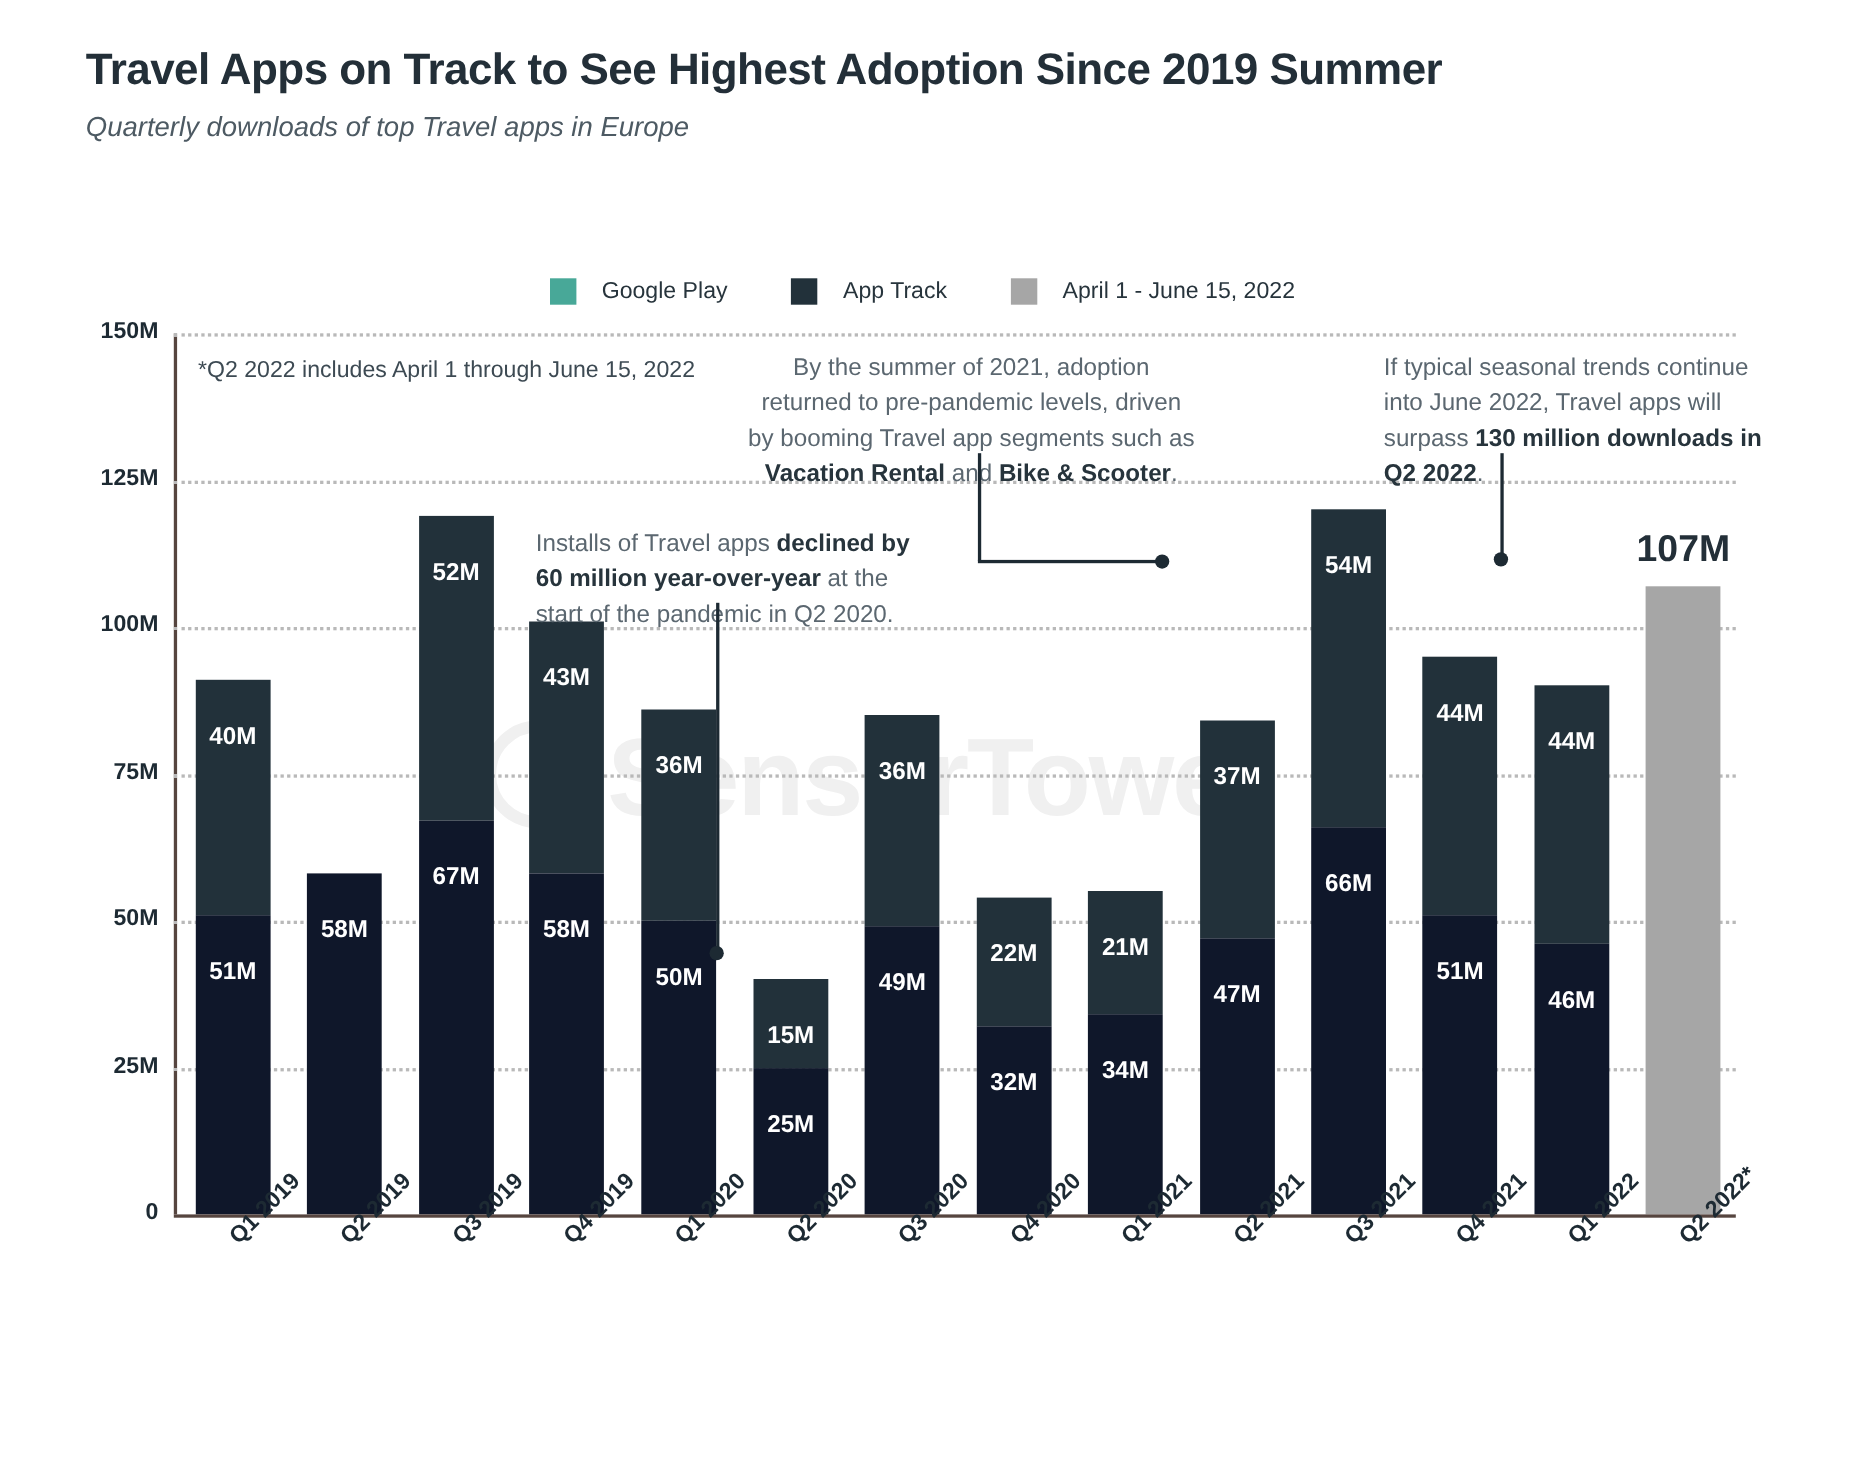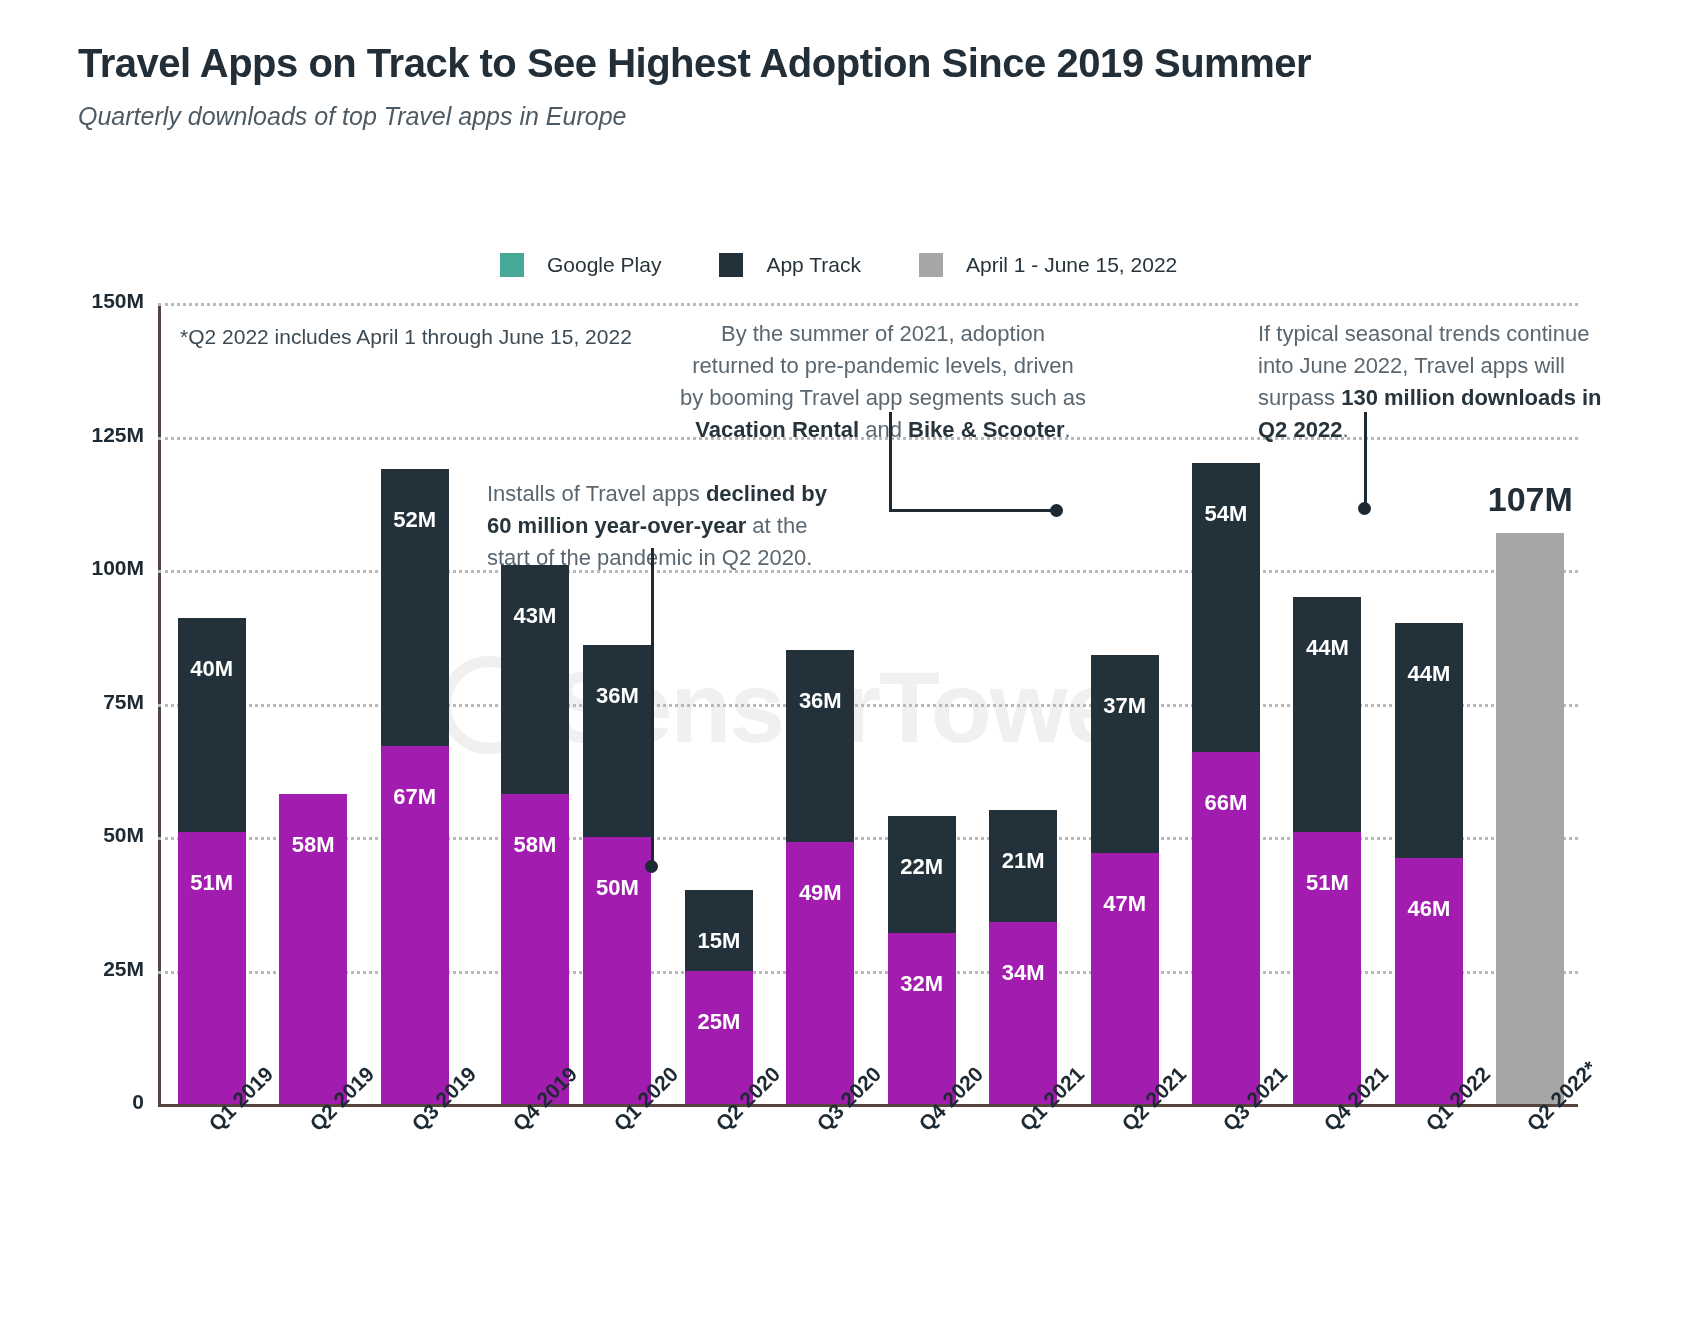--- a/index.html
+++ b/index.html
@@ -42,21 +42,21 @@
     position:absolute;left:158px;top:303px;width:3px;height:801px;background:#56453f;
   }
   .ytick{
     position:absolute;right:1556px;width:110px;text-align:right;
     font-size:21px;font-weight:bold;color:#1d2a33;
   }
   
   .bar-group{position:absolute;bottom:0;width:68px;}
   .seg{position:relative;width:100%;box-sizing:border-box;}
   .seg-ios{background:#22313a;}
-  .seg-android{background:#a21caf;}
+  .seg-android{background:#0f172a;}
   .seg-proj{background:#a6a6a6;}
   .seg-label{
     position:absolute;left:0;width:100%;text-align:center;
     color:#ffffff;font-size:22px;font-weight:bold;
   }
   .seg-ios  .seg-label{top:38px;}
   .seg-android .seg-label{top:38px;}
   .bar-top-label{
     position:absolute;left:-40px;width:148px;text-align:center;
     font-size:34px;font-weight:bold;color:#232f38;
@@ -156,21 +156,21 @@
         </div>
       </div>
       <div class="bar-group" style="left: 222.571px;">
         <div class="seg seg-ios" style="height: 277.68px;">
           <div class="seg-label">52M</div>
         </div>
         <div class="seg seg-android" style="height: 357.78px;">
           <div class="seg-label">67M</div>
         </div>
       </div>
-      <div class="bar-group" style="left: 343px; text-decoration: underline;">
+      <div class="bar-group" style="left: 323px; text-decoration: underline;">
         <div class="seg seg-ios" style="height: 229.62px;">
           <div class="seg-label">43M</div>
         </div>
         <div class="seg seg-android" style="height: 309.72px;">
           <div class="seg-label">58M</div>
         </div>
       </div>
       <div class="bar-group" style="left: 425.429px;">
         <div class="seg seg-ios" style="height: 192.24px;">
           <div class="seg-label">36M</div>

